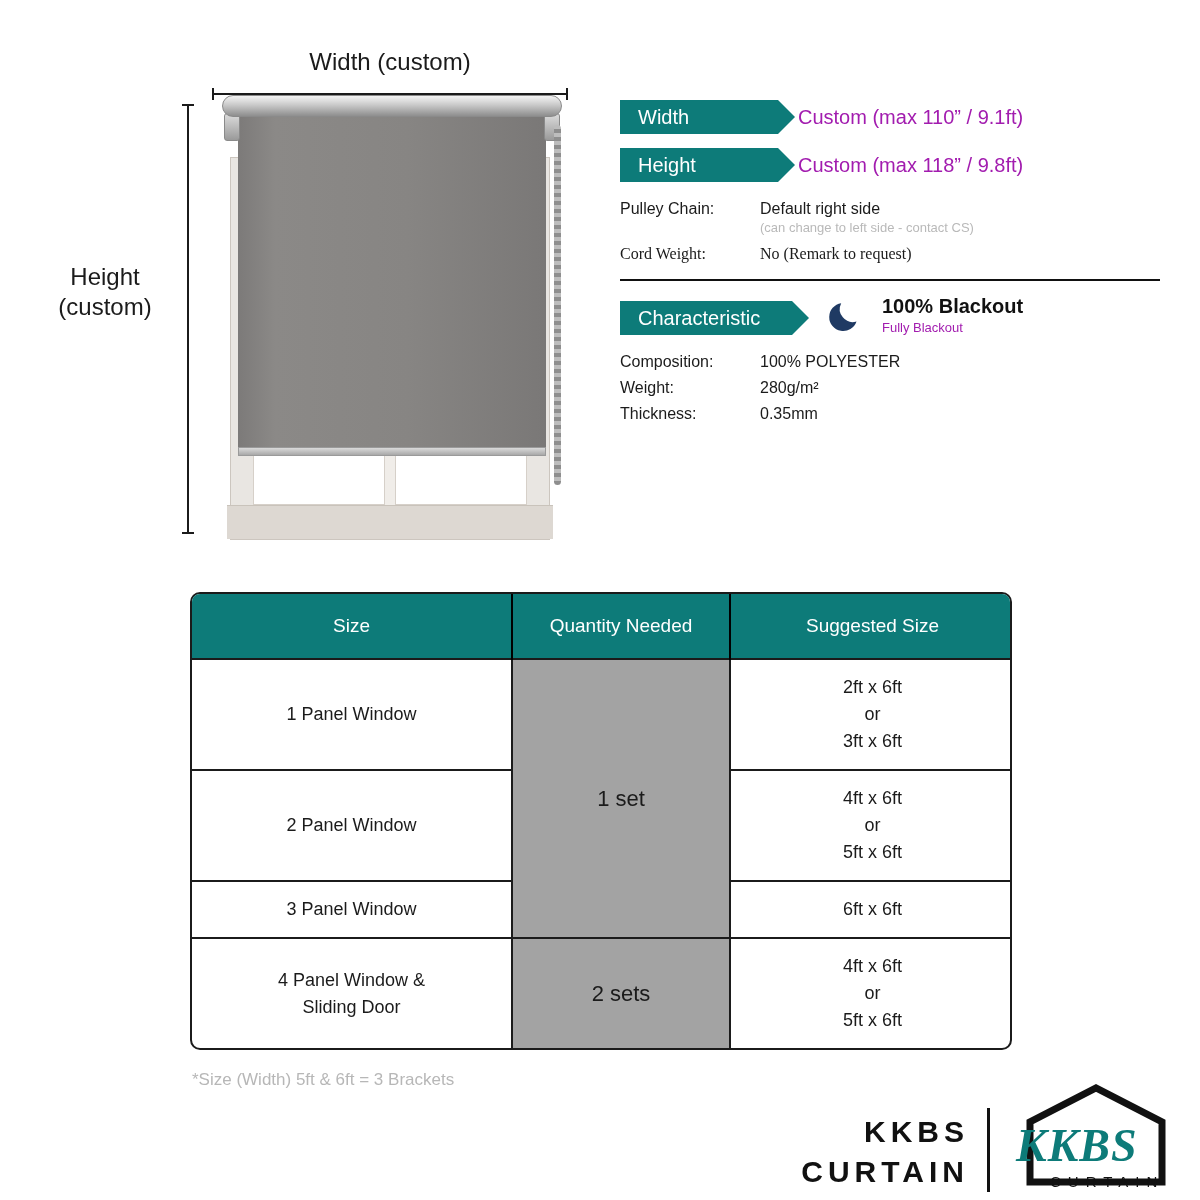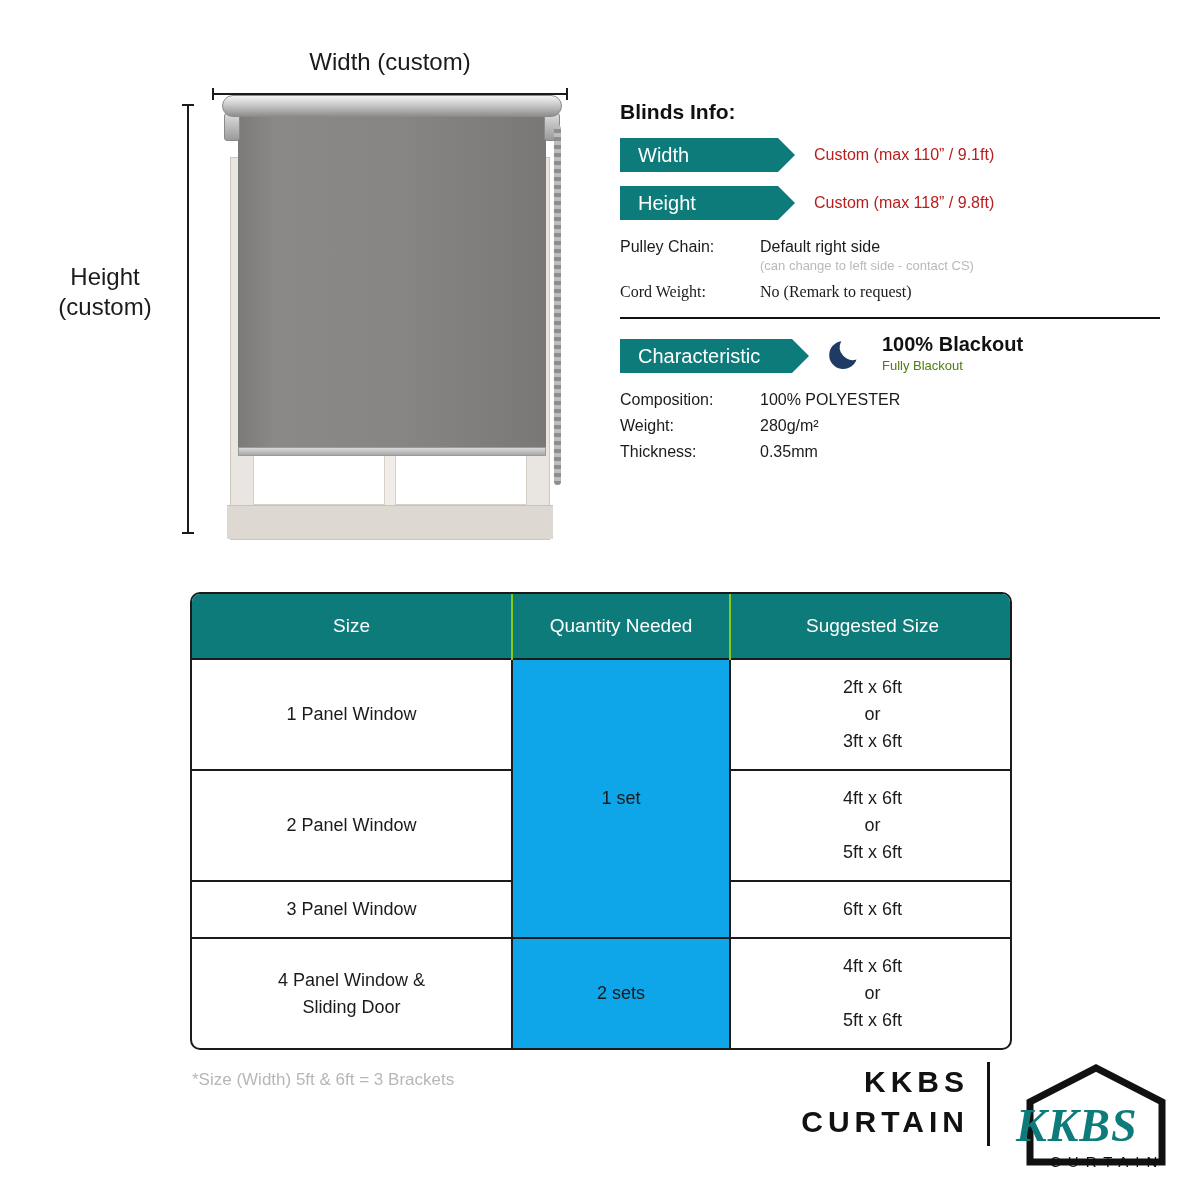--- a/index.html
+++ b/index.html
@@ -236,23 +236,23 @@
     width: 0;
     height: 0;
     border-top: 17px solid transparent;
     border-bottom: 17px solid transparent;
     border-left: 17px solid #0d7b79;
   }
   .tag.w { width: 158px; }
   .tag.h { width: 158px; }
   .tag.c { width: 172px; }
   .tag-val {
-    margin-left: 36px;
-    font-size: 16px;
-    color: #b91c1c;
+    margin-left: 20px;
+    font-size: 20px;
+    color: #a21caf;
   }
   .kv {
     display: flex;
     align-items: flex-start;
     margin-bottom: 8px;
   }
   .kv .k {
     width: 140px;
     font-size: 16px;
     color: #1b1b1b;
@@ -285,21 +285,21 @@
     margin-right: 14px;
     flex: none;
   }
   .char-text .big {
     font-size: 20px;
     font-weight: bold;
     color: #111;
   }
   .char-text .small {
     font-size: 13px;
-    color: #4d7c0f;
+    color: #a21caf;
     margin-top: 2px;
   }
 
   
   .table-wrap {
     position: absolute;
     left: 190px;
     top: 592px;
     width: 822px;
     border: 2px solid #1b1b1b;
@@ -311,58 +311,58 @@
     border-collapse: collapse;
     width: 100%;
     table-layout: fixed;
   }
   thead th {
     background: #0d7b79;
     color: #ffffff;
     font-size: 19px;
     font-weight: normal;
     height: 62px;
-    border-right: 2px solid #84cc16;
+    border-right: 2px solid #000000;
   }
   thead th:last-child { border-right: none; }
   tbody td {
     border-top: 2px solid #1b1b1b;
     border-right: 2px solid #1b1b1b;
     font-size: 18px;
     text-align: center;
     color: #1b1b1b;
     padding: 14px 6px;
     line-height: 27px;
   }
   tbody td:last-child { border-right: none; }
   td.qty {
-    background: #0ea5e9;
-    font-size: 18px;
+    background: #a3a3a3;
+    font-size: 22px;
   }
   col.c1 { width: 320px; }
   col.c2 { width: 218px; }
   col.c3 { width: 284px; }
 
   
   .notes {
     position: absolute;
     left: 192px;
     top: 1062px;
     font-size: 17px;
     color: #b7b7b7;
     line-height: 36px;
   }
 
   
   .brand {
     position: absolute;
     right: 18px;
-    bottom: 28px;
+    bottom: 8px;
     display: flex;
-    align-items: flex-start;
+    align-items: flex-end;
   }
   .brand-text {
     text-align: right;
     font-size: 30px;
     font-weight: bold;
     letter-spacing: 5px;
     line-height: 40px;
     color: #111;
     margin-right: 18px;
   }
@@ -433,21 +433,20 @@
       <div class="fabric-bar"></div>
       <div class="endcap l"></div>
       <div class="endcap r"></div>
       <div class="headrail"></div>
       <div class="chain"></div>
     </div>
   </div>
 
   <div class="info">
 
-    <h2>Blinds Info:</h2>
 
     <div class="tag-row">
       <div class="tag w">Width</div>
       <div class="tag-val">Custom (max 110” / 9.1ft)</div>
     </div>
 
     <div class="tag-row">
       <div class="tag h">Height</div>
       <div class="tag-val">Custom (max 118” / 9.8ft)</div>
     </div>

